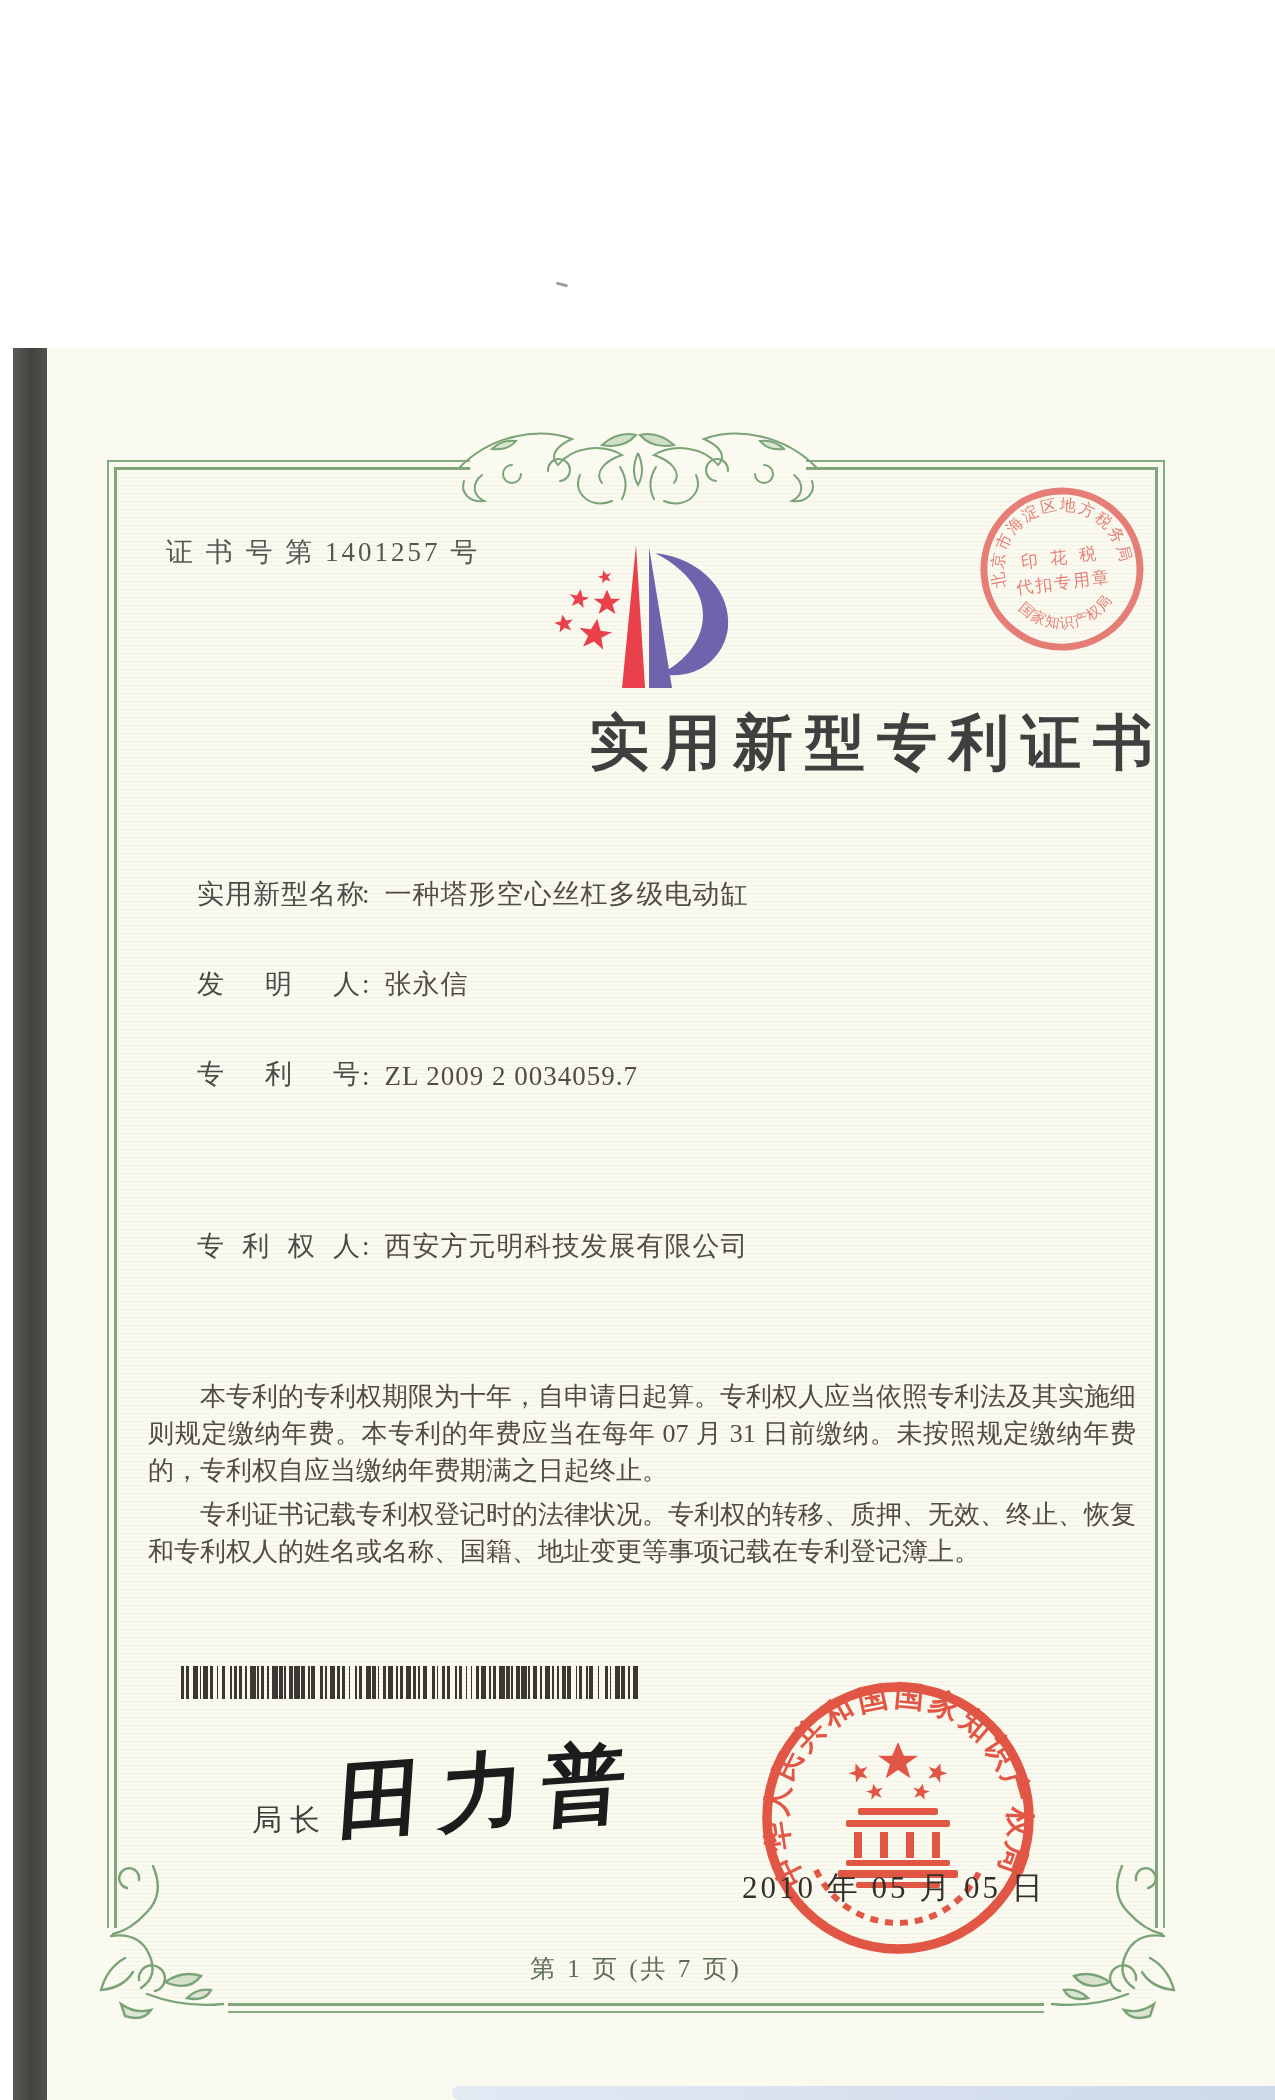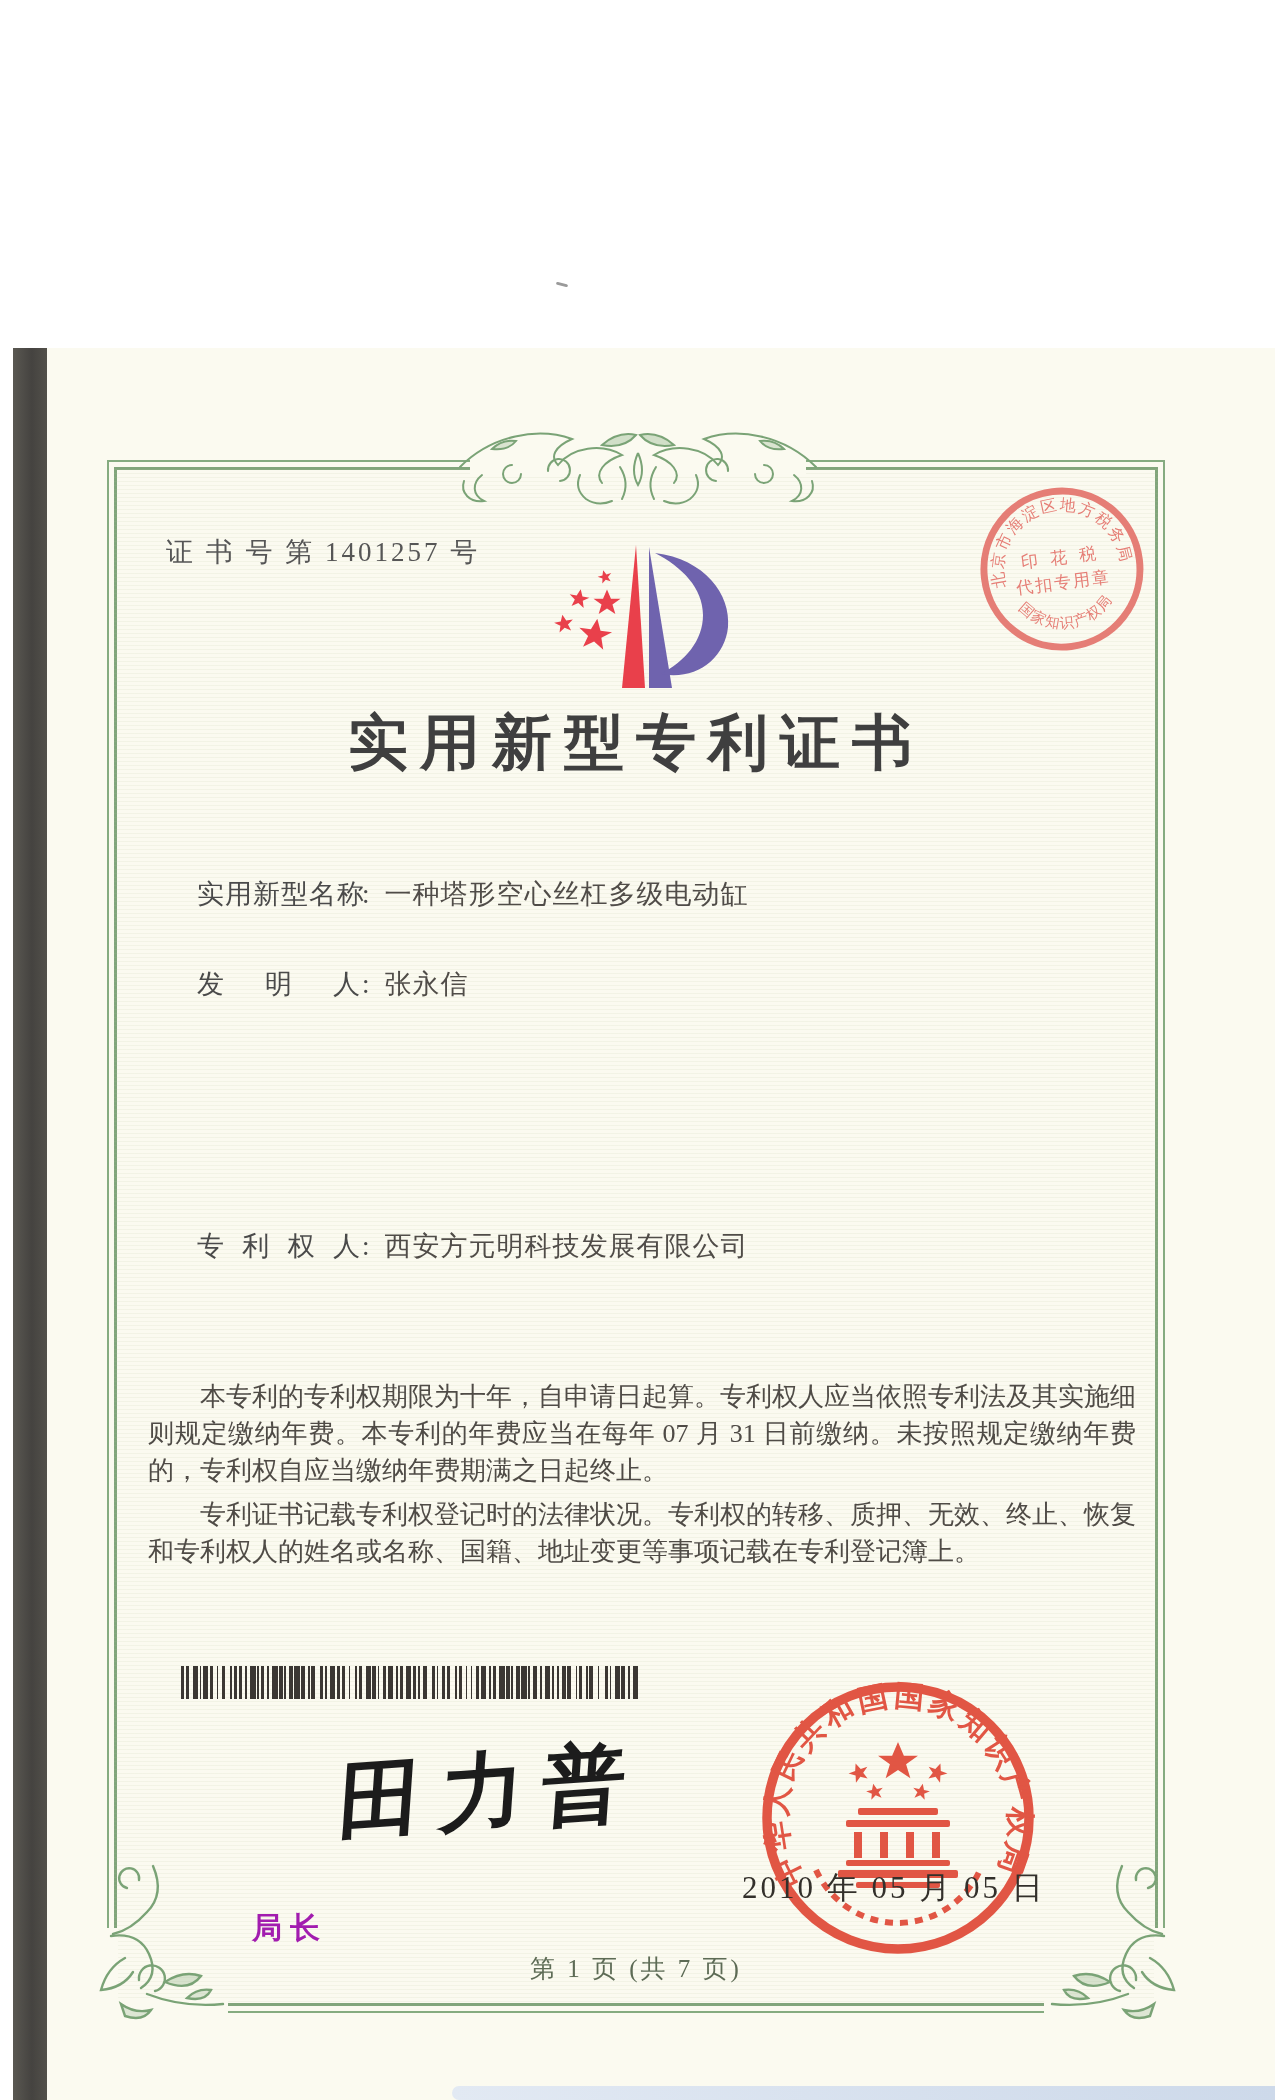--- a/index.html
+++ b/index.html
@@ -20,33 +20,33 @@
      background:linear-gradient(90deg,#e2e9f3,var(--blue-strip));border-radius:7px 0 0 7px;}
   .border-outer{position:absolute;left:107px;top:460px;width:1058px;height:1553px;
      box-sizing:border-box;border:2px solid var(--border-green);}
   .border-inner{position:absolute;inset:5px;border:3px solid var(--border-green-dark);opacity:.85;}
   .texture{position:absolute;left:114px;top:469px;width:1044px;height:1536px;pointer-events:none;
      background:repeating-linear-gradient(180deg,rgba(185,198,158,.13) 0 1px,transparent 1px 4px);}
   .patch{position:absolute;background:var(--paper);}
   .ornament{position:absolute;}
   .cert-no{position:absolute;left:166px;top:534px;font-size:27px;letter-spacing:3px;color:#565656;}
   .logo{position:absolute;left:545px;top:541px;}
-  .title{position:absolute;left:107px;top:703px;width:1058px;text-align:center;font-size:60px;
+  .title{position:absolute;left:107px;top:703px;width:1058px;text-align:right;font-size:60px;
      font-weight:bold;letter-spacing:12px;color:var(--text-dark);}
   .field{position:absolute;left:170px;font-size:27px;color:#4a4a4a;letter-spacing:1px;white-space:nowrap;}
   .flabel{display:inline-block;width:164px;text-align:justify;text-align-last:justify;vertical-align:bottom;margin-left:27px;}
   .fcolon{display:inline-block;margin:0 2px 0 1px;}
   .fvalue{display:inline-block;margin-left:12px;color:#504c48;}
   .paras{position:absolute;left:148px;top:1378px;width:988px;font-size:26px;line-height:37px;
      text-align:justify;color:var(--text-body);}
   .paras p{margin:0 0 7px 0;text-indent:2em;}
   #barcode{position:absolute;left:181px;top:1666px;width:462px;height:33px;display:flex;overflow:hidden;}
   #barcode i{display:block;height:100%;background:var(--barcode-ink);flex:none;}
   #barcode i.sp{background:transparent;}
-  .director-label{position:absolute;left:252px;top:1908px;font-size:30px;letter-spacing:8px;color:#a21caf;font-weight:bold;}
+  .director-label{position:absolute;left:252px;top:1800px;font-size:30px;letter-spacing:8px;color:#404040;}
   .signature{position:absolute;left:338px;top:1742px;font-size:84px;line-height:1.2;font-weight:bold;
      letter-spacing:18px;color:#1c1c1c;transform:rotate(-4deg) skewX(-8deg);}
   .seal{position:absolute;left:758px;top:1678px;opacity:.93;}
   .seal-date{position:absolute;left:742px;top:1867px;font-size:31px;letter-spacing:3px;color:#33302b;}
   .stamp{position:absolute;left:955px;top:462px;transform:rotate(-7deg);opacity:.92;}
   .footer{position:absolute;left:107px;top:1952px;width:1058px;text-align:center;font-size:25px;
      letter-spacing:3px;color:var(--footer-green);}
   svg text{font-family:"Liberation Serif","DejaVu Serif",serif;}
 </style>
 </head>
@@ -123,20 +123,23 @@
     </g>
   </svg>
 
   <div class="title">实用新型专利证书</div>
 
   <div class="field" style="top:876px;">
     <span class="flabel">实用新型名称</span><span class="fcolon">:</span><span class="fvalue">一种塔形空心丝杠多级电动缸</span>
   </div>
   <div class="field" style="top:966px;">
     <span class="flabel">发明人</span><span class="fcolon">:</span><span class="fvalue">张永信</span>
+  </div>
+  <div class="field" style="top:1056px;">
+    <span class="flabel">专利号</span><span class="fcolon">:</span><span class="fvalue">ZL 2009 2 0034059.7</span>
   </div>
   <div class="field" style="top:1228px;">
     <span class="flabel">专利权人</span><span class="fcolon">:</span><span class="fvalue">西安方元明科技发展有限公司</span>
   </div>
 
   <div class="paras">
     <p>本专利的专利权期限为十年，自申请日起算。专利权人应当依照专利法及其实施细则规定缴纳年费。本专利的年费应当在每年 07 月 31 日前缴纳。未按照规定缴纳年费的，专利权自应当缴纳年费期满之日起终止。</p>
     <p>专利证书记载专利权登记时的法律状况。专利权的转移、质押、无效、终止、恢复和专利权人的姓名或名称、国籍、地址变更等事项记载在专利登记簿上。</p>
   </div>
 

